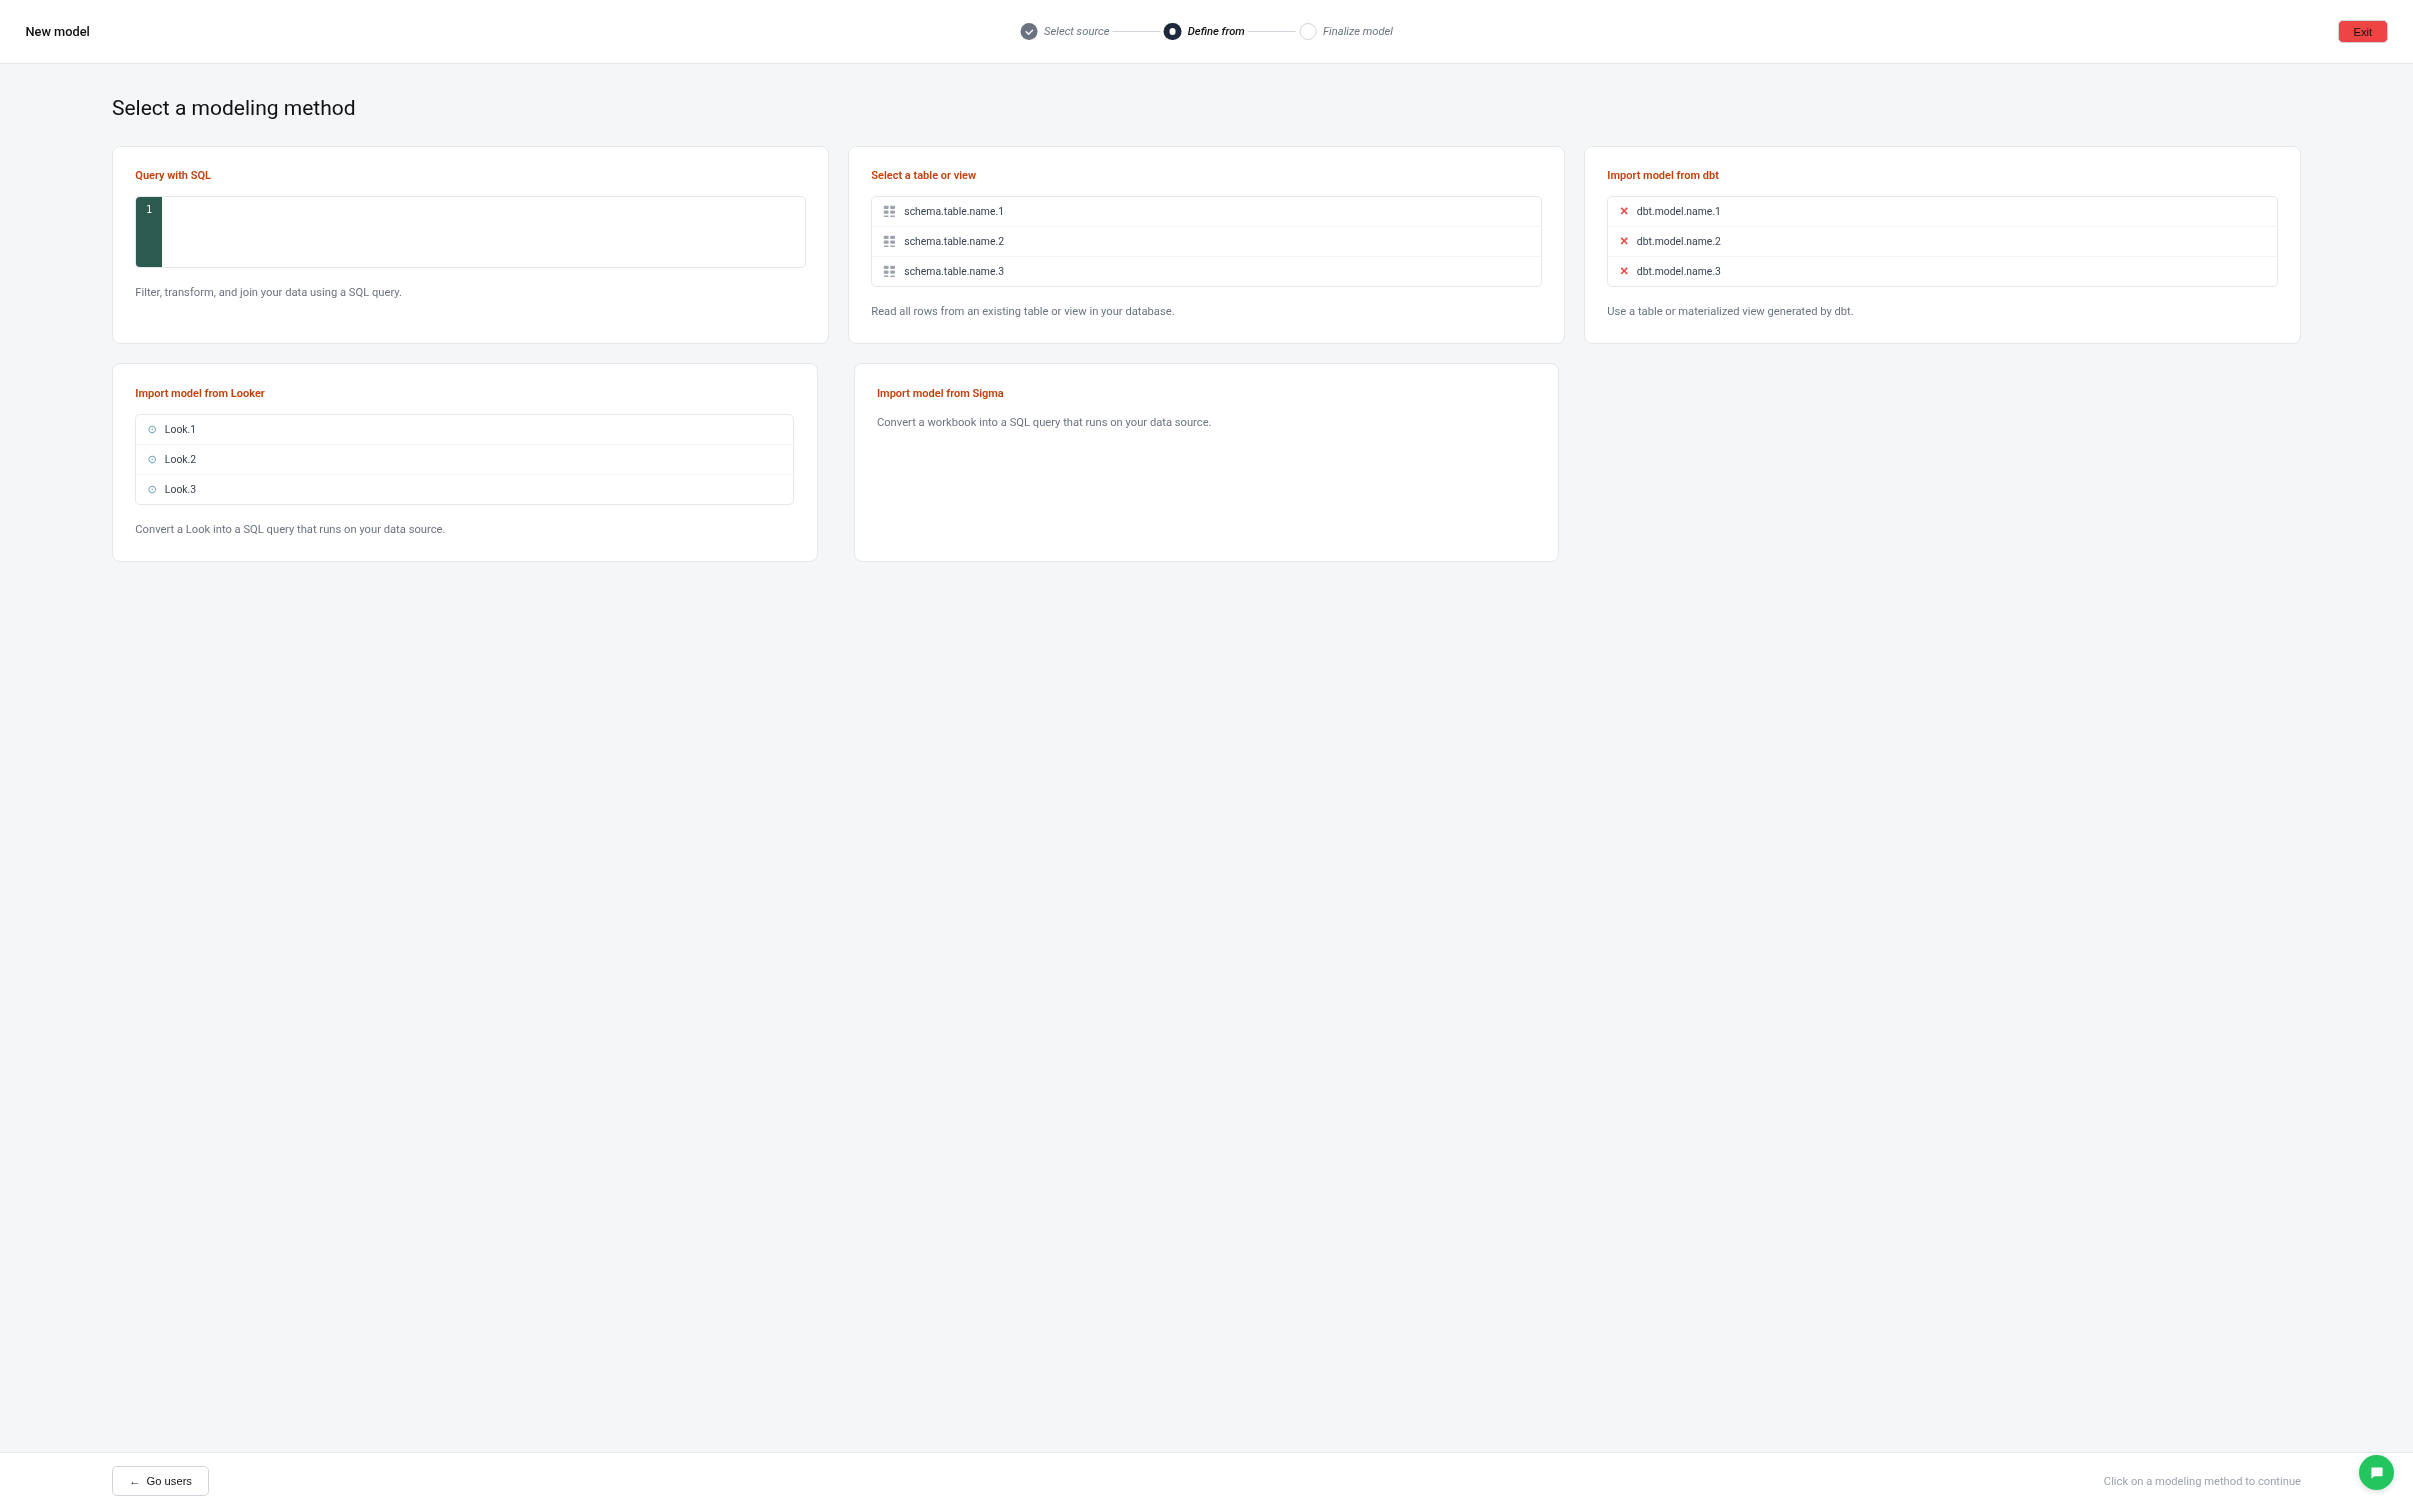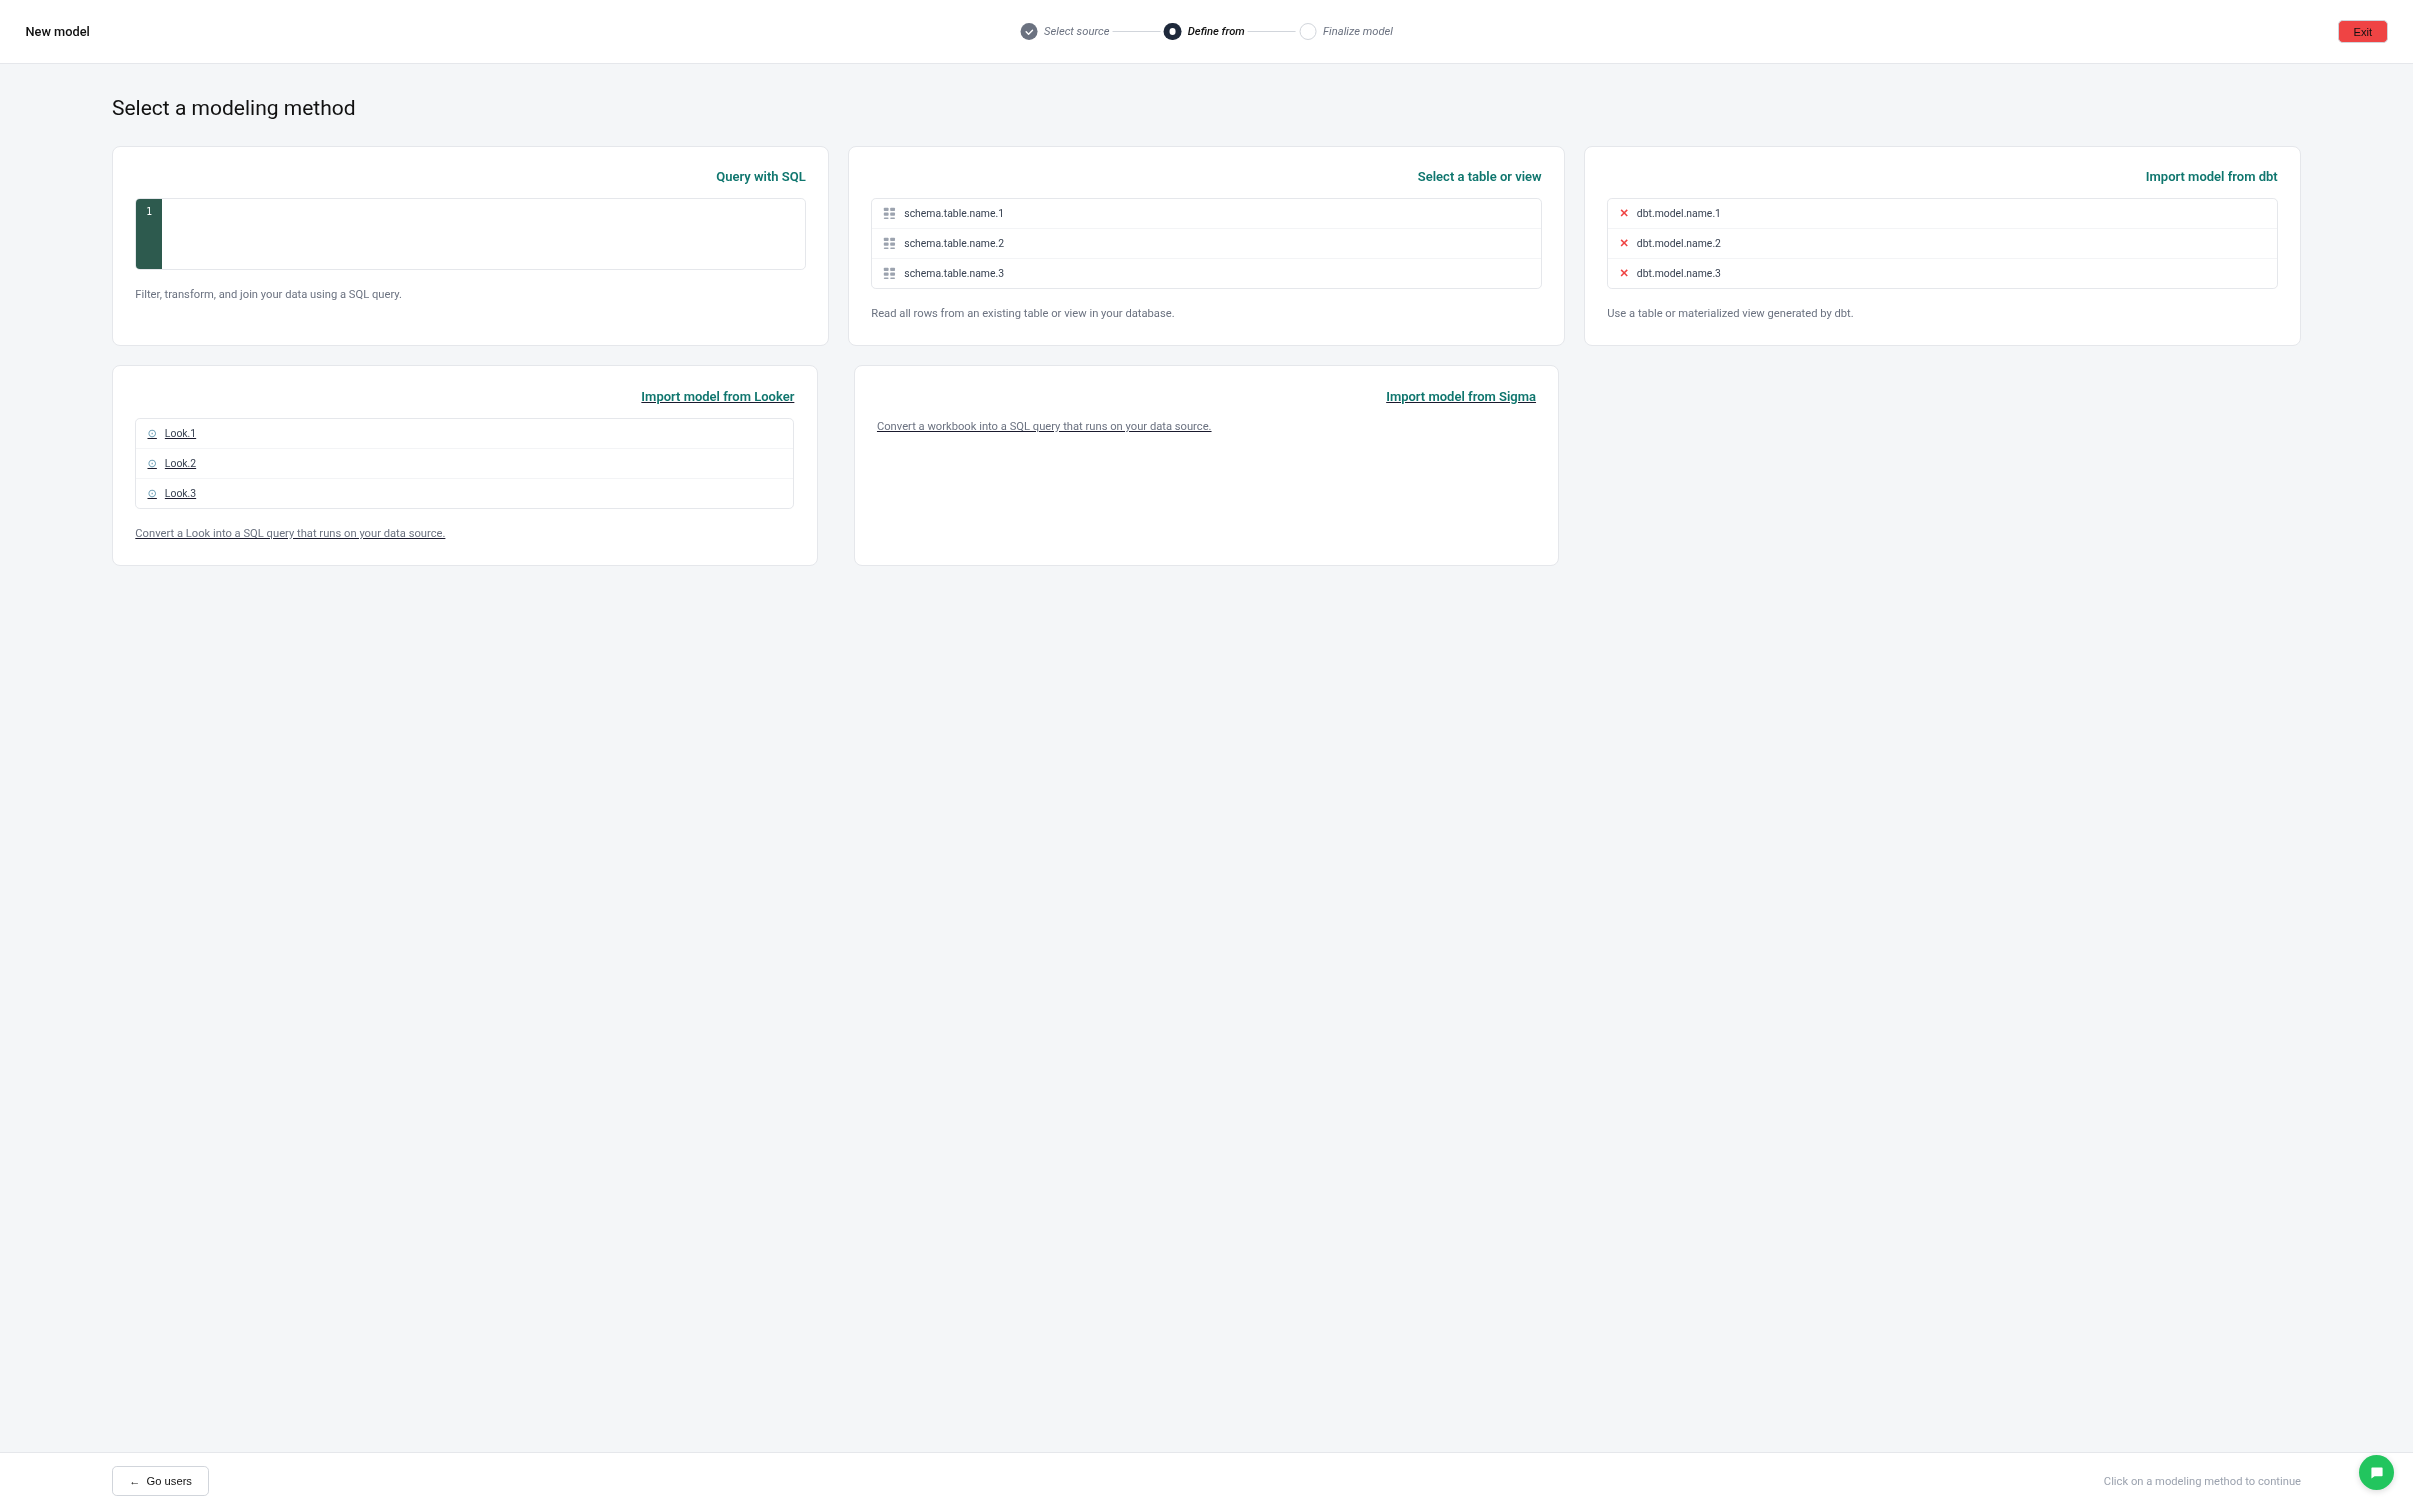--- a/index.html
+++ b/index.html
@@ -100,37 +100,35 @@
     .cards-grid {
       display: grid;
       grid-template-columns: repeat(3, 1fr);
       gap: 19px;
     }
     .cards-grid-row2 {
       display: grid;
       grid-template-columns: repeat(3, 1fr);
       gap: 36px;
       margin-top: 19px;
-      text-decoration: underline;
     }
 
     .card {
       background: #fff;
       border: 0.8px solid #e5e7eb;
       border-radius: 8px;
       padding: 22.3px;
       cursor: pointer;
       transition: box-shadow 0.15s, border-color 0.15s;
     }
     .card-title {
-      font-size: 13px;
+      font-size: 11px;
       font-weight: 600;
-      color: #0f766e;
+      color: #c2410c;
       margin-bottom: 14.4px;
-      text-align: right;
     }
     .card-preview {
       border: 0.8px solid #e5e7eb;
       border-radius: 4.8px;
       overflow: hidden;
       margin-bottom: 16px;
     }
     .card-description {
       font-size: 11.2px;
       color: #6b7280;

